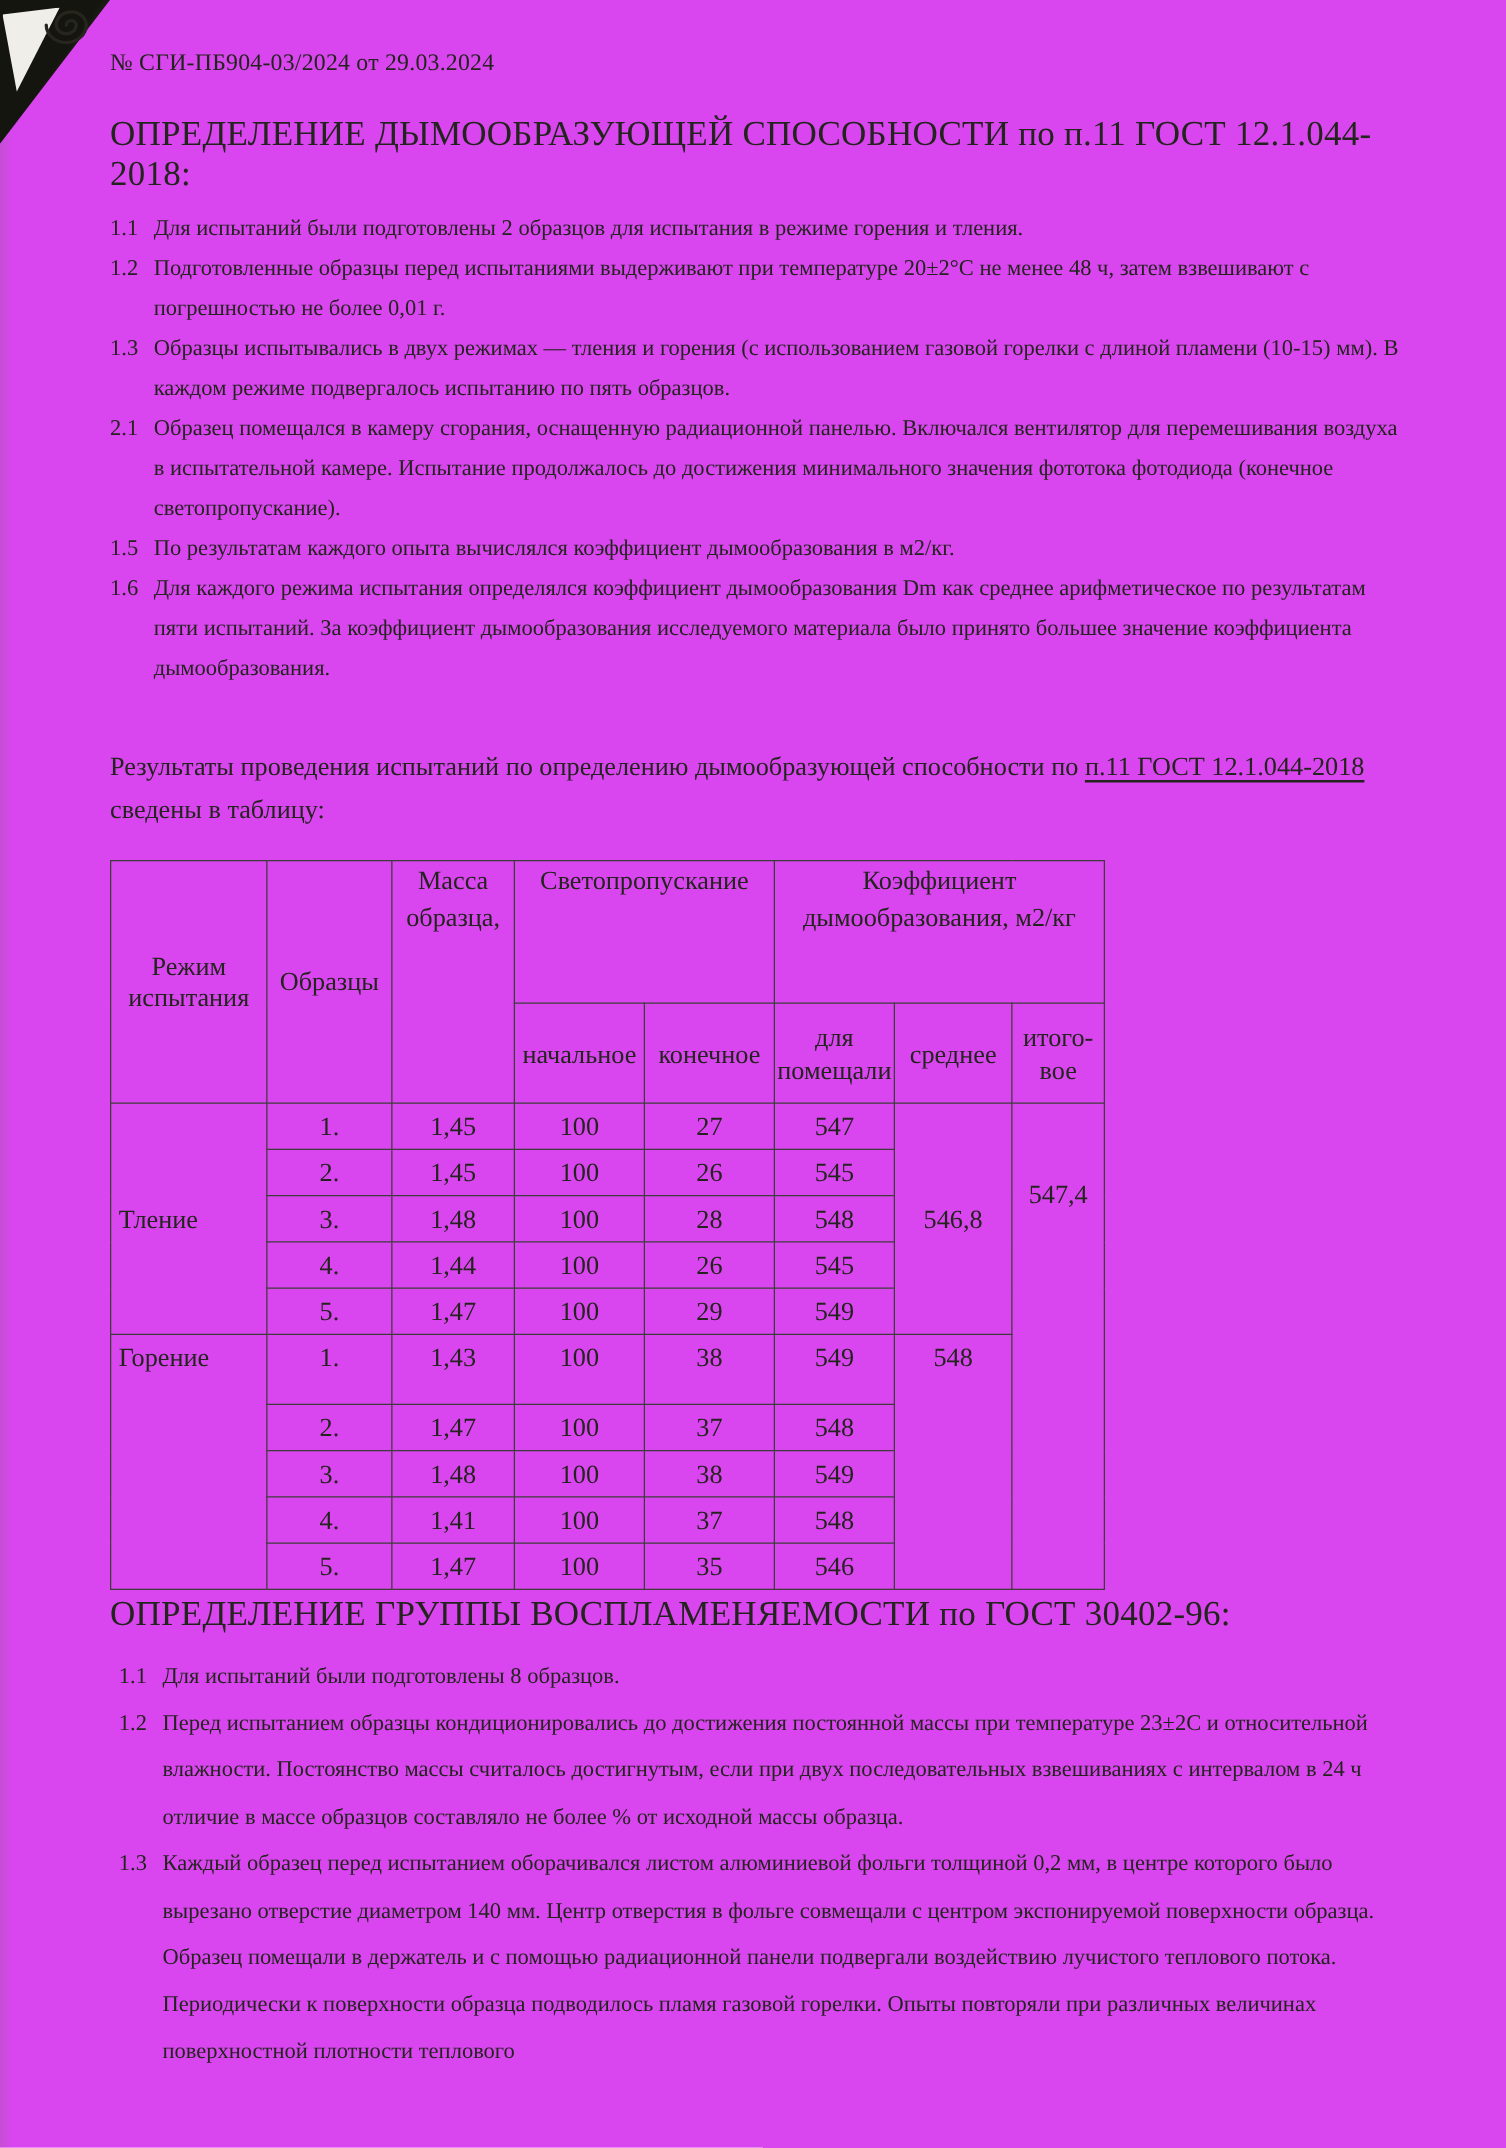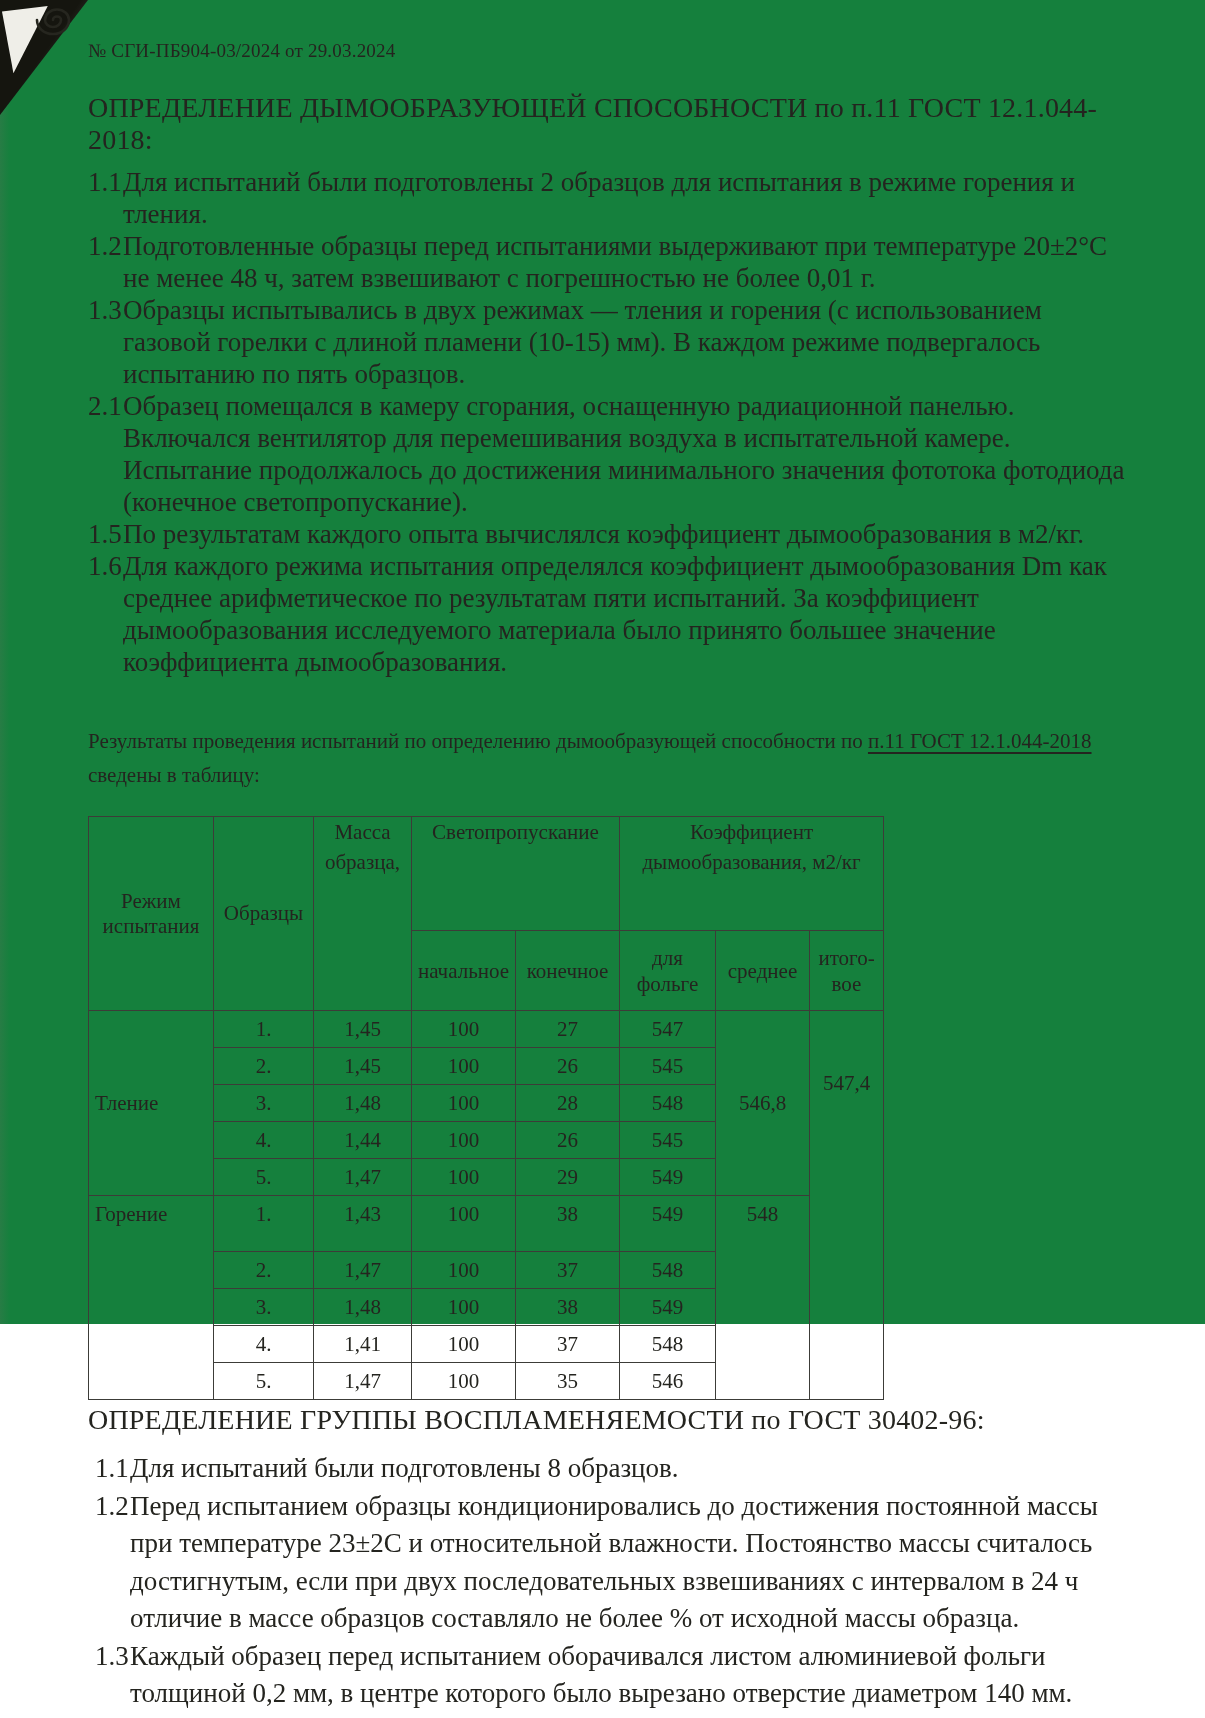--- a/index.html
+++ b/index.html
@@ -1,20 +1,20 @@
 <!DOCTYPE html>
 <html><head>
 <meta charset="utf-8">
 <style>
   * { margin:0; padding:0; box-sizing:border-box; }
   html,body { width:1205px; height:1718px; }
   body { overflow:hidden; }
   .page {
-    position:relative; width:1205px; height:1324px;
-    background:#15803d;
+    position:relative; width:1205px; height:1718px;
+    background:#d946ef;
     font-family:"Liberation Serif","DejaVu Serif",serif;
     color:#24241f;
   }
   .edge-shade {
     position:absolute; left:0; top:0; width:10px; height:100%;
     background:linear-gradient(to right, rgba(110,110,100,0.20), rgba(110,110,100,0));
     pointer-events:none;
   }
   
   .corner-artifact { position:absolute; left:0; top:0; width:120px; height:130px; }
@@ -34,21 +34,21 @@
 
   .doc-number { padding-top:40px; font-size:19px; letter-spacing:0.2px; }
 
   .section-title {
     font-size:28px; font-weight:normal; letter-spacing:0.2px;
     text-underline-offset:5px; text-decoration-thickness:1.5px;
   }
   .title-1 { margin-top:30px; margin-bottom:10px; }
   .title-2 { margin-top:4px; }
 
-  .clauses { font-size:27px; }
+  .clauses { font-size:18px; }
   .s1 .clause { line-height:32px; }
   .clause { display:flex; }
   .clause .num { flex:0 0 35px; }
   .clause .txt { flex:1; }
 
   .results-intro { font-size:21px; line-height:34px; margin-top:46px; margin-bottom:24px; }
   .u { text-decoration:underline; text-underline-offset:4px; text-decoration-thickness:1.5px; }
 
   table.results {
     border-collapse:collapse; table-layout:fixed; width:795px;
@@ -133,21 +133,21 @@
         <tr>
           <th rowspan="2" class="h-span2">Режим испытания</th>
           <th rowspan="2" class="h-span2">Образцы</th>
           <th rowspan="2" class="h-top">Масса образца,</th>
           <th colspan="2" class="h-top">Светопропускание</th>
           <th colspan="3" class="h-top">Коэффициент дымообразования, м2/кг</th>
         </tr>
         <tr class="subhead">
           <th>начальное</th>
           <th>конечное</th>
-          <th>для фольге</th>
+          <th>для помещали</th>
           <th>среднее</th>
           <th>итого-вое</th>
         </tr>
       </thead>
       <tbody>
         <tr>
           <td class="mode" rowspan="5">Тление</td>
           <td>1.</td>
           <td>1,45</td>
           <td>100</td>

